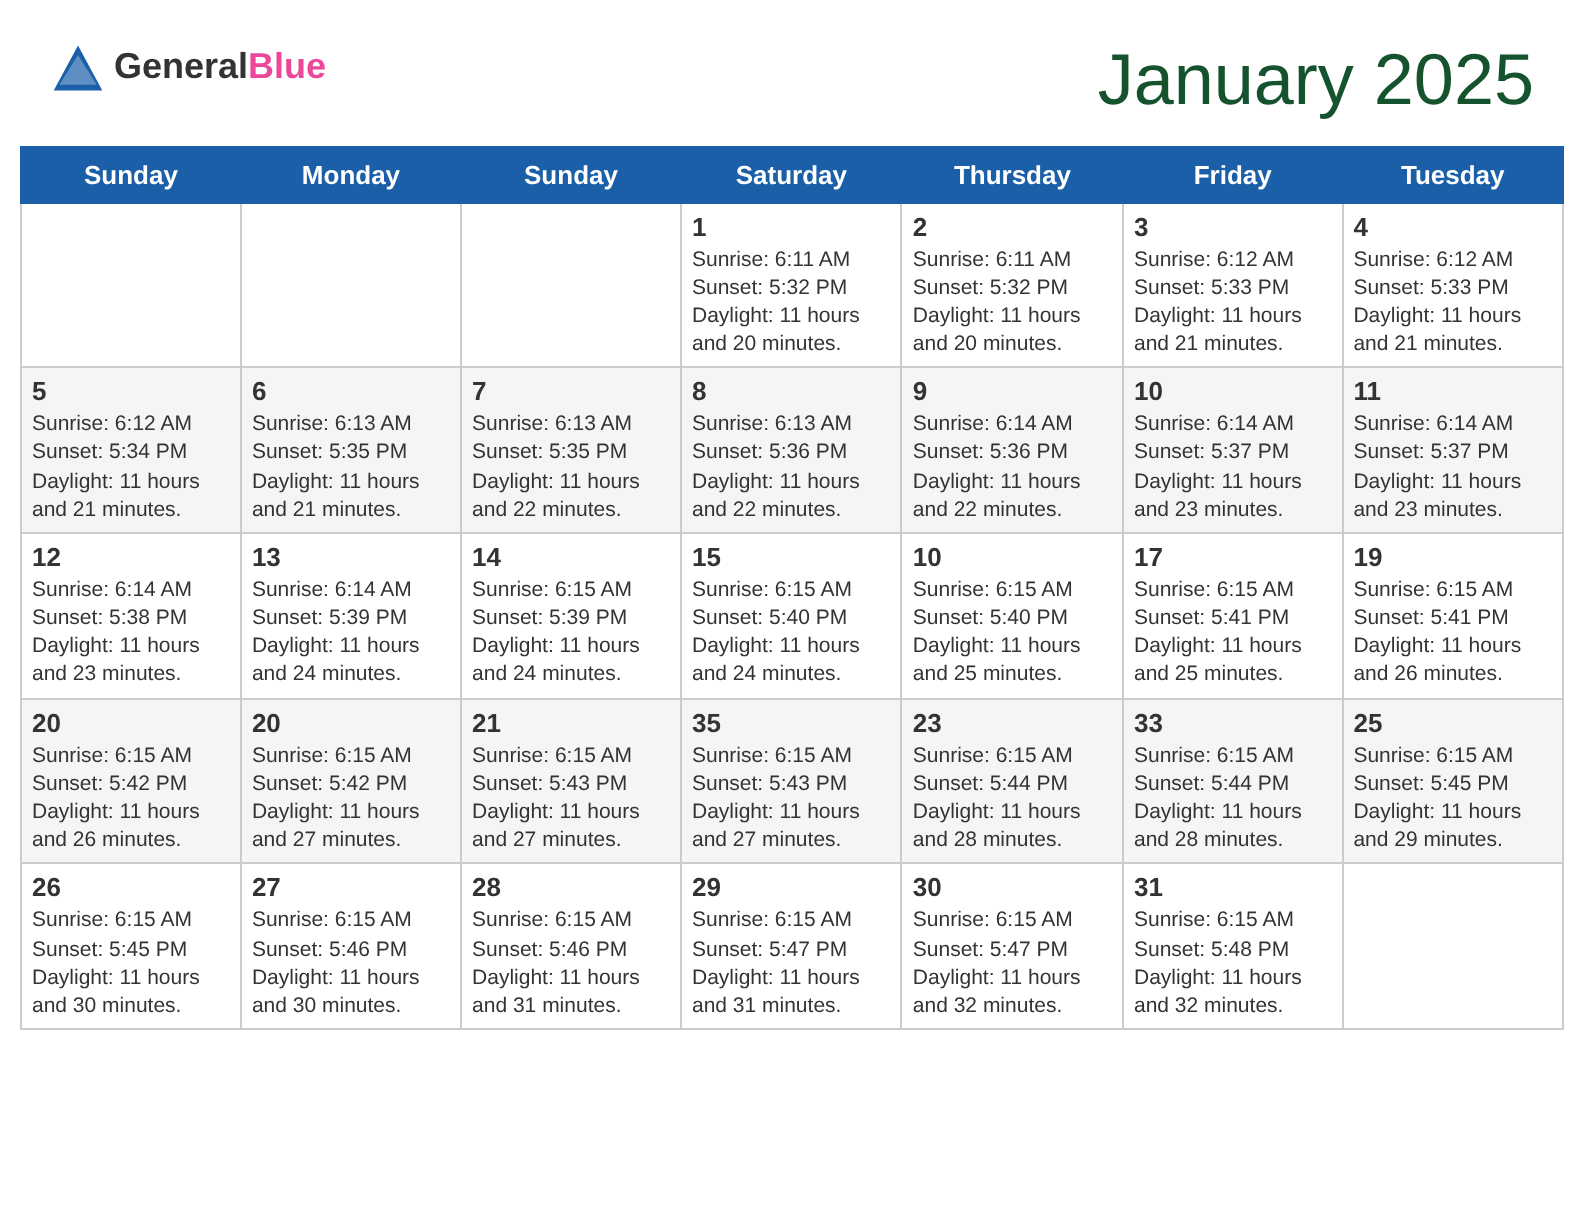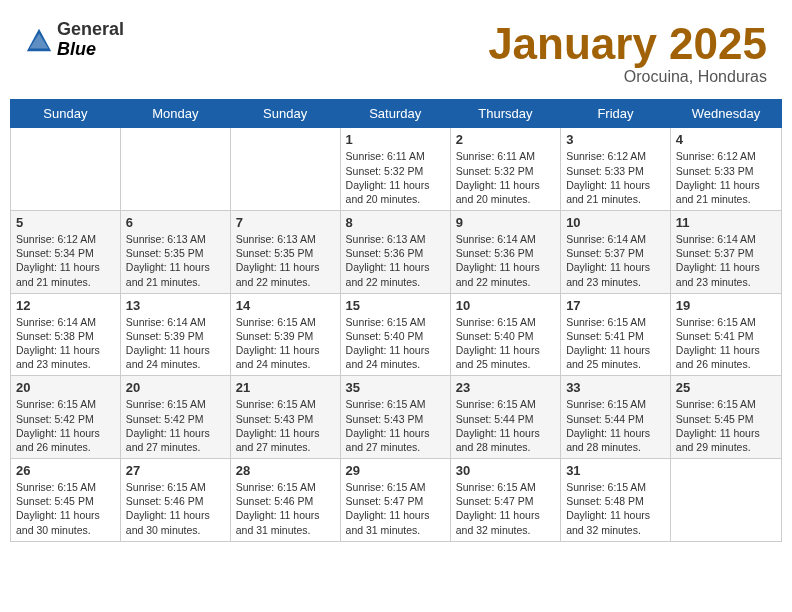--- a/index.html
+++ b/index.html
@@ -16,61 +16,60 @@
       align-items: flex-start;
       padding: 10px 15px 5px 15px;
     }
     .logo {
       display: flex;
       align-items: center;
       gap: 4px;
     }
     .logo-text {
       display: flex;
-      flex-direction: column;
+      flex-direction: row;
       line-height: 1.1;
     }
     .logo-general {
       font-size: 18px;
       font-weight: bold;
       color: #333;
     }
     .logo-blue {
       font-size: 18px;
       font-weight: bold;
-      color: #000000;
-      font-style: italic;
+      color: #ec4899;
     }
     .logo-icon {
       width: 28px;
       height: 28px;
     }
     .title-block {
       text-align: right;
     }
     .month-title {
-      font-size: 44px;
-      font-weight: bold;
-      color: #a16207;
+      font-size: 36px;
+      font-weight: normal;
+      color: #14532d;
       line-height: 1.1;
     }
     .location {
       font-size: 16px;
       color: #555;
     }
     table {
       width: 100%;
       border-collapse: collapse;
       margin-top: 8px;
     }
     thead th {
       background-color: #1a5fa8;
       color: #fff;
       font-size: 13px;
-      font-weight: normal;
+      font-weight: bold;
       padding: 6px 4px;
       text-align: center;
       border: 1px solid #1a5fa8;
     }
     tbody td {
       border: 1px solid #ccc;
       vertical-align: top;
       padding: 4px 5px;
       width: 113px;
       min-height: 80px;
@@ -103,34 +102,33 @@
       <polygon points="15,3 28,27 2,27" fill="#1a5fa8"></polygon>
       <polygon points="15,8 25,24 5,24" fill="#fff" opacity="0.3"></polygon>
     </svg>
     <div class="logo-text">
       <span class="logo-general">General</span>
       <span class="logo-blue">Blue</span>
     </div>
   </div>
   <div class="title-block">
     <div class="month-title">January 2025</div>
-    <div class="location">Orocuina, Honduras</div>
   </div>
 </div>
 
 <table>
   <thead>
     <tr>
     <th>Sunday</th>
         <th>Monday</th>
         <th>Sunday</th>
         <th>Saturday</th>
         <th>Thursday</th>
         <th>Friday</th>
-        <th>Wednesday</th>
+        <th>Tuesday</th>
       </tr>
   </thead>
   <tbody id="calendar-body">
   <tr>
         <td class="empty-cell"></td>
         <td class="empty-cell"></td>
         <td class="empty-cell"></td>
         <td>
           <div class="day-num">1</div>
           <div class="day-info" style="white-space: pre-line;">Sunrise: 6:11 AM

